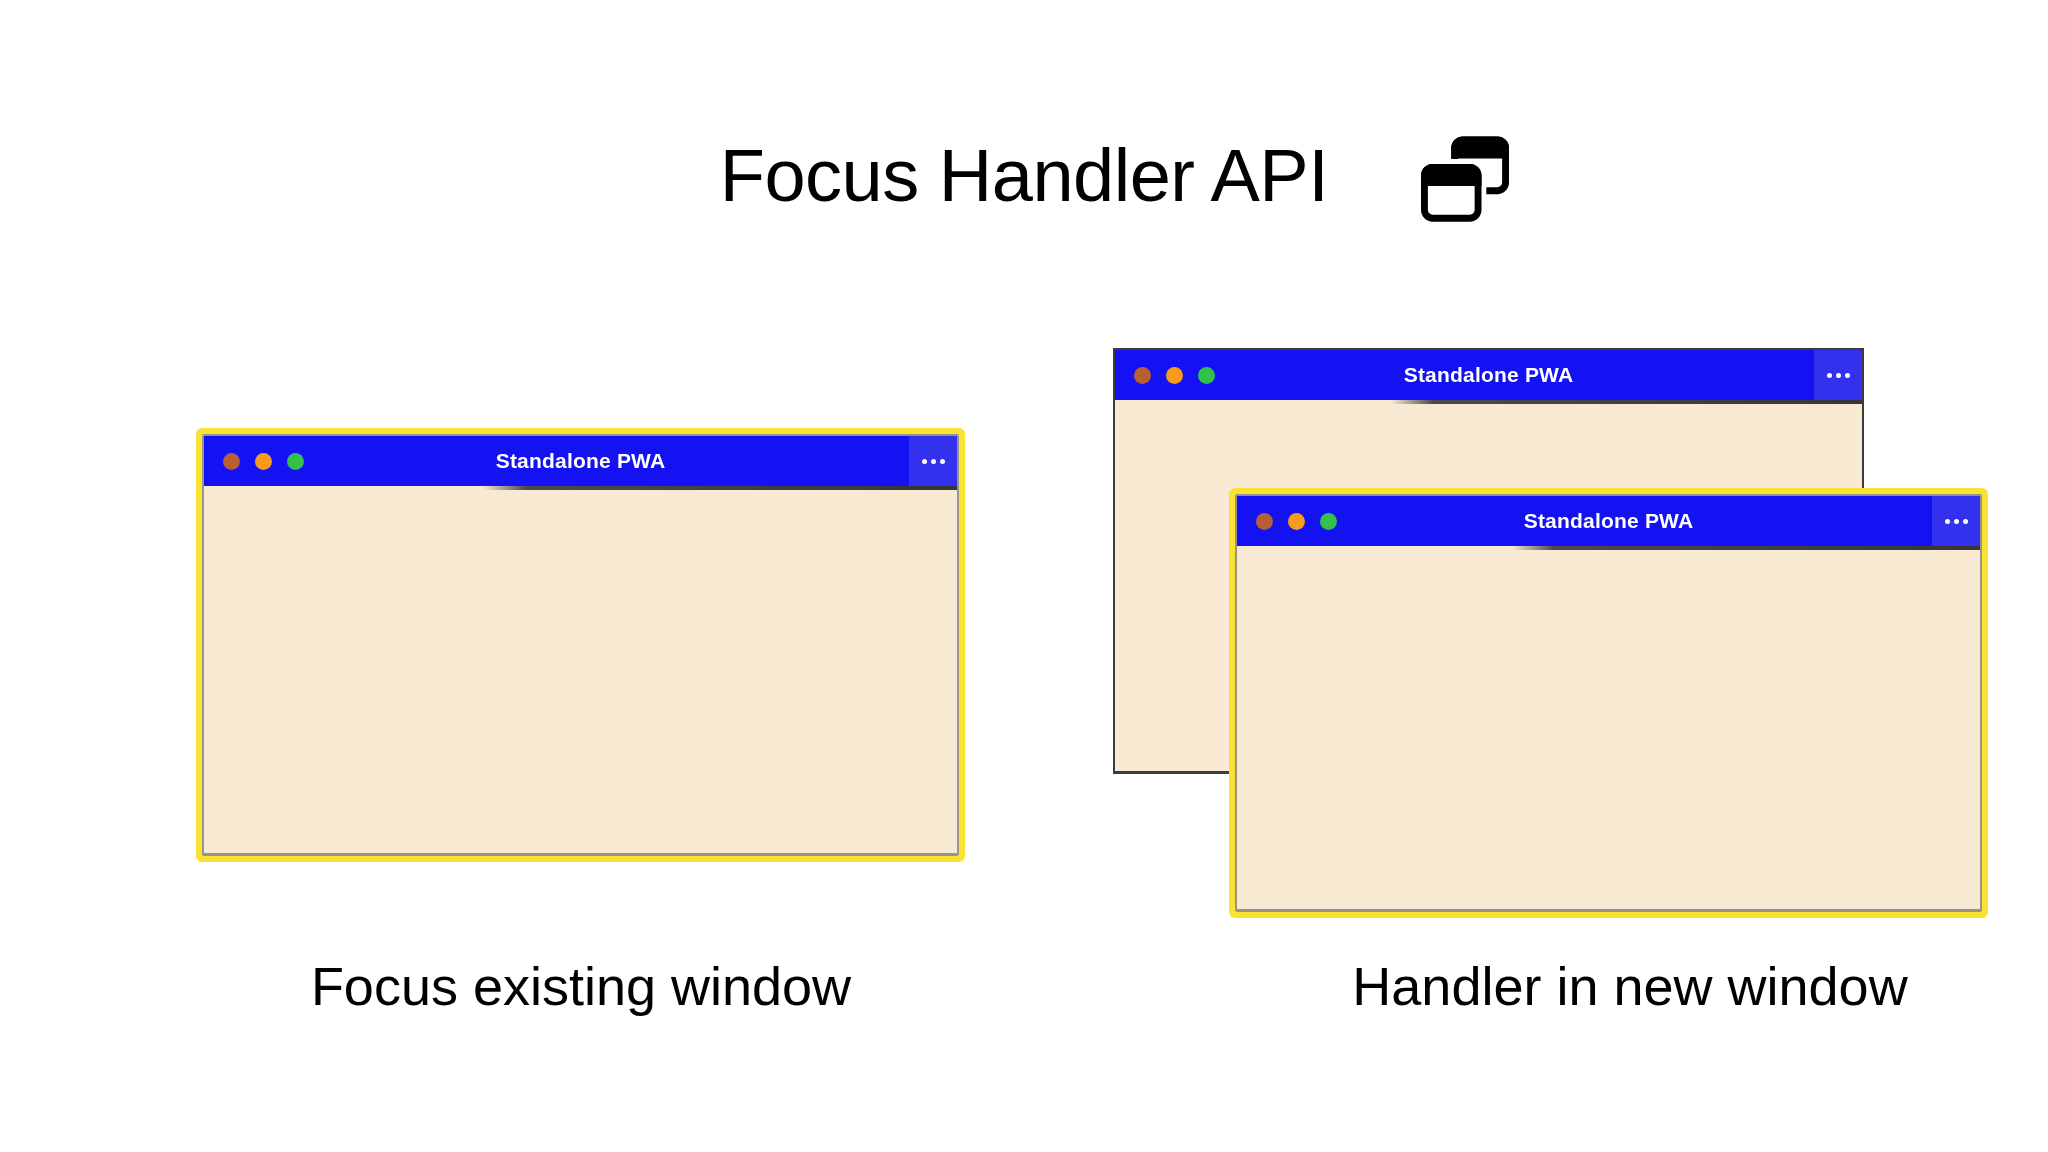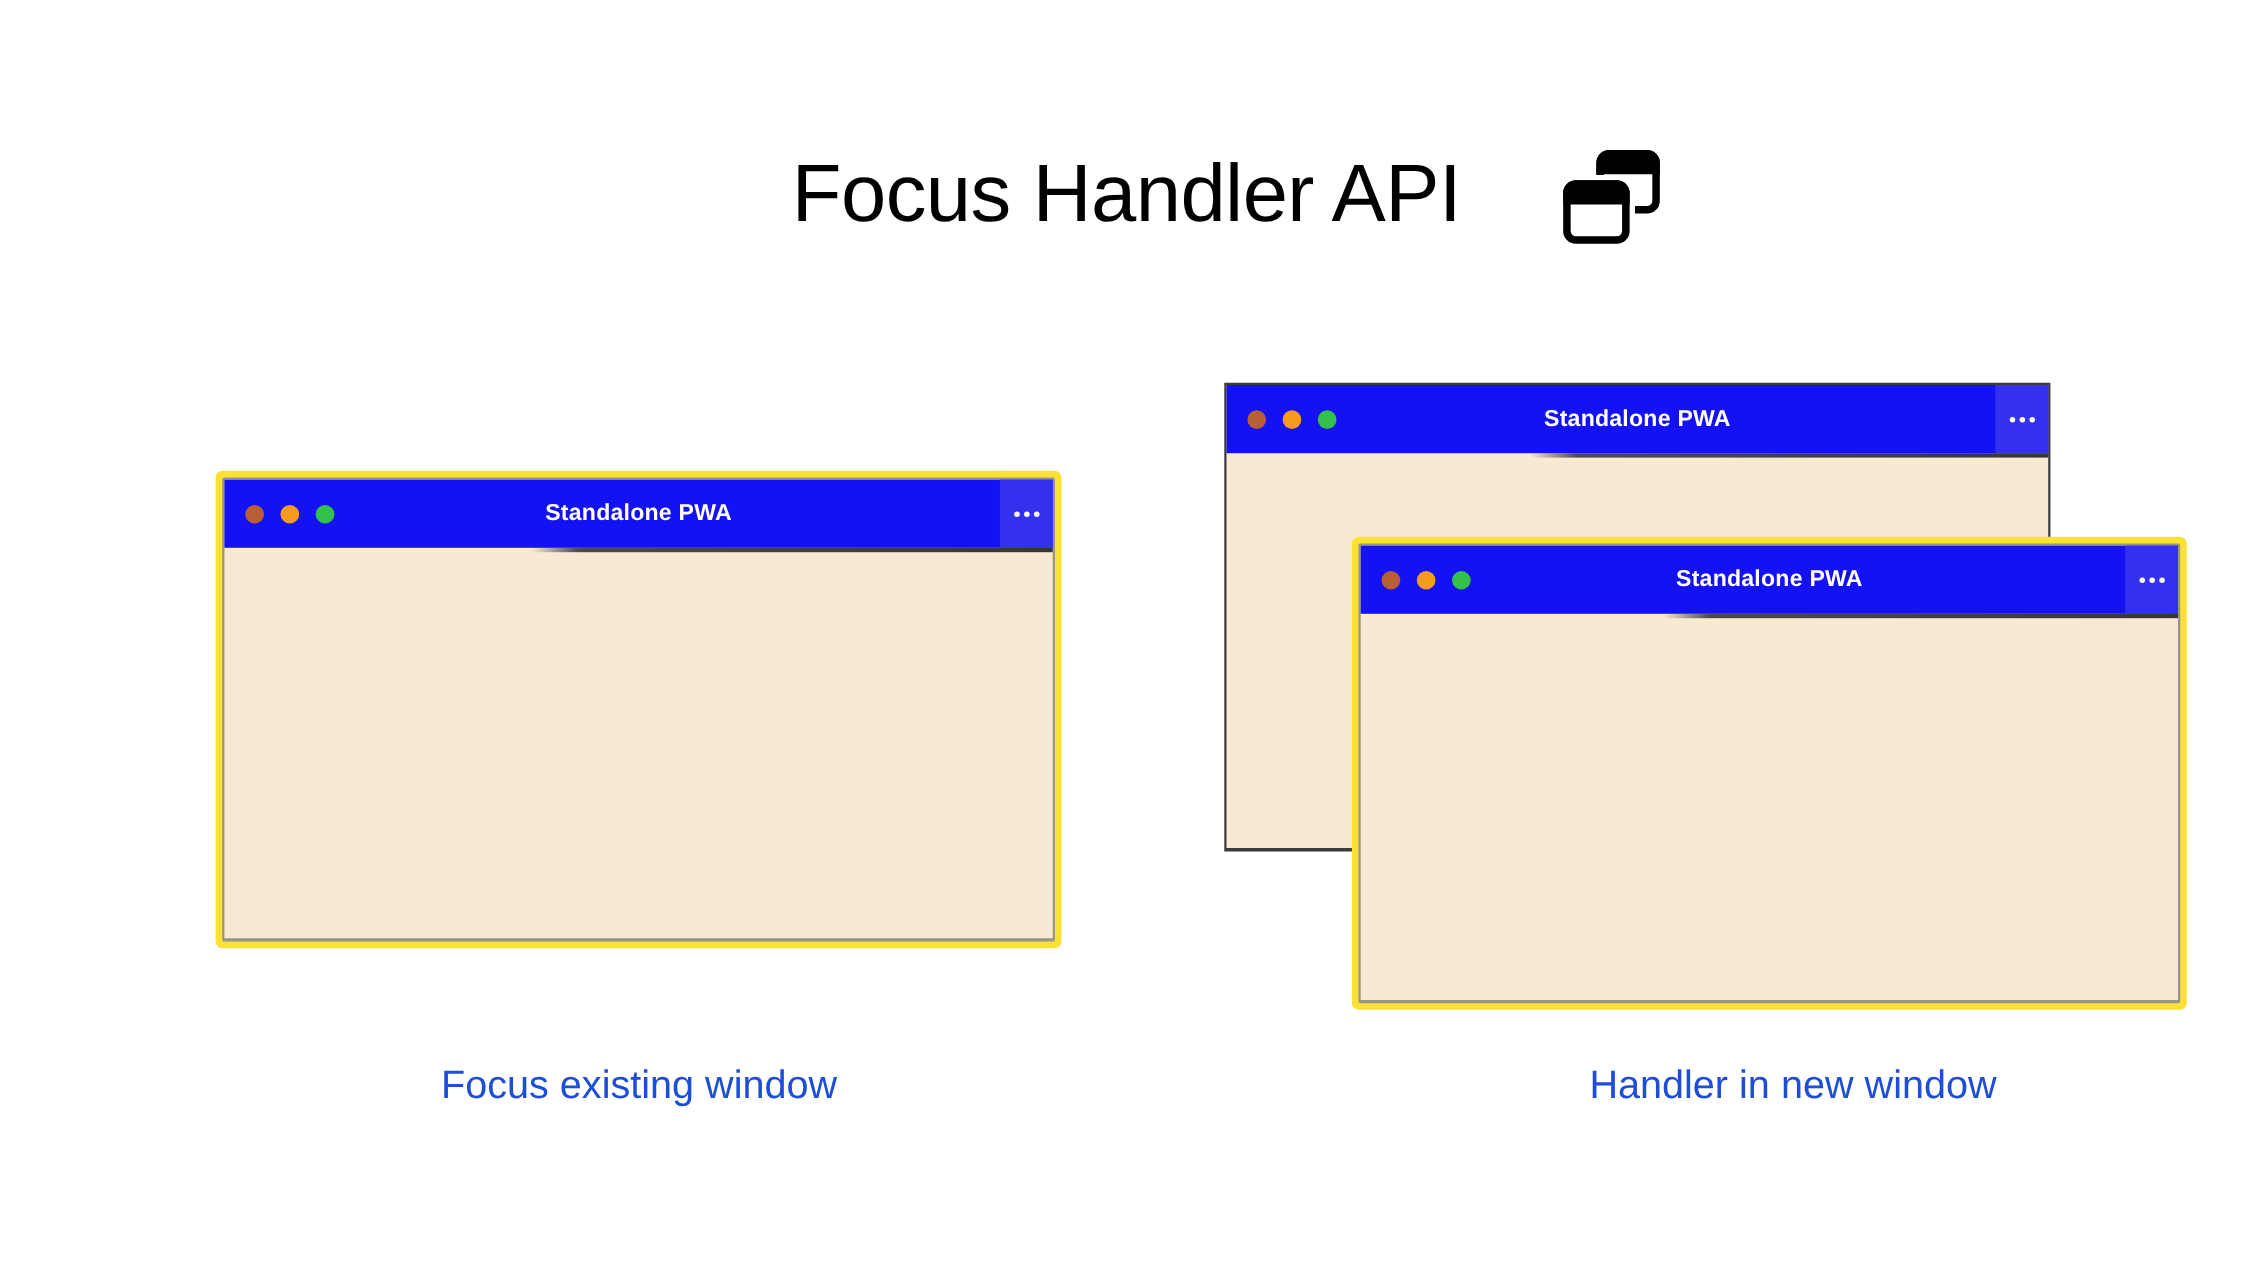--- a/index.html
+++ b/index.html
@@ -31,21 +31,21 @@
     box-shadow:0 0 0 6px #fbe133;
   }
   .pwa-window.background-win{
     border-color:#3c3c3c;
   }
   #window-existing  {left:202px; top:434px;width:757px;height:422px;}
   #window-background{left:1113px;top:348px;width:751px;height:426px;z-index:1;}
   #window-new       {left:1235px;top:494px;width:747px;height:418px;z-index:2;}
 
   .titlebar{
-    position:relative;height:62px;background:#1411f3;
+    position:relative;height:50px;background:#1411f3;
     display:flex;align-items:center;
   }
   
   .titlebar::after{
     content:"";position:absolute;left:37%;right:0;top:100%;height:4px;
     background:linear-gradient(to right,rgba(50,50,55,0),rgba(45,45,50,0.85) 9%,rgba(38,38,42,0.92));
     pointer-events:none;
   }
   .traffic-lights{display:flex;gap:15px;margin-left:19px;z-index:2;}
   .traffic-light{width:17px;height:17px;border-radius:50%;}
@@ -64,21 +64,21 @@
     display:flex;align-items:center;justify-content:center;gap:4px;
     cursor:default;
   }
   .menu-dot{width:5px;height:5px;border-radius:50%;background:#ffffff;}
 
   .window-body{position:absolute;left:0;right:0;top:50px;bottom:0;}
 
   
   .caption{
     position:absolute;top:960px;width:800px;text-align:center;
-    font-size:36px;line-height:52px;color:#1d4ed8;margin:0;
+    font-size:54px;line-height:52px;color:#000000;margin:0;
   }
   #caption-left {left:181px;}
   #caption-right{left:1230px;}
 </style>
 </head>
 <body>
 
 <h1 class="app-title">Focus Handler API</h1>
 <div class="title-icon">
   <svg viewBox="0 0 64 62" xmlns="http://www.w3.org/2000/svg" aria-hidden="true">

